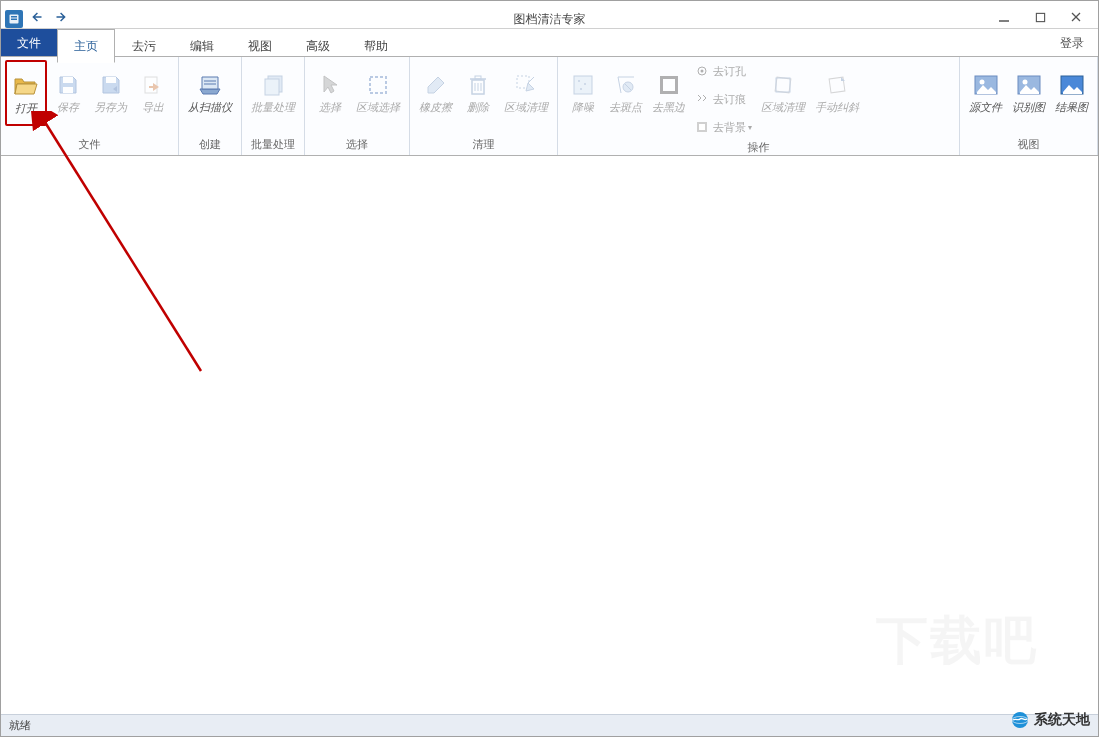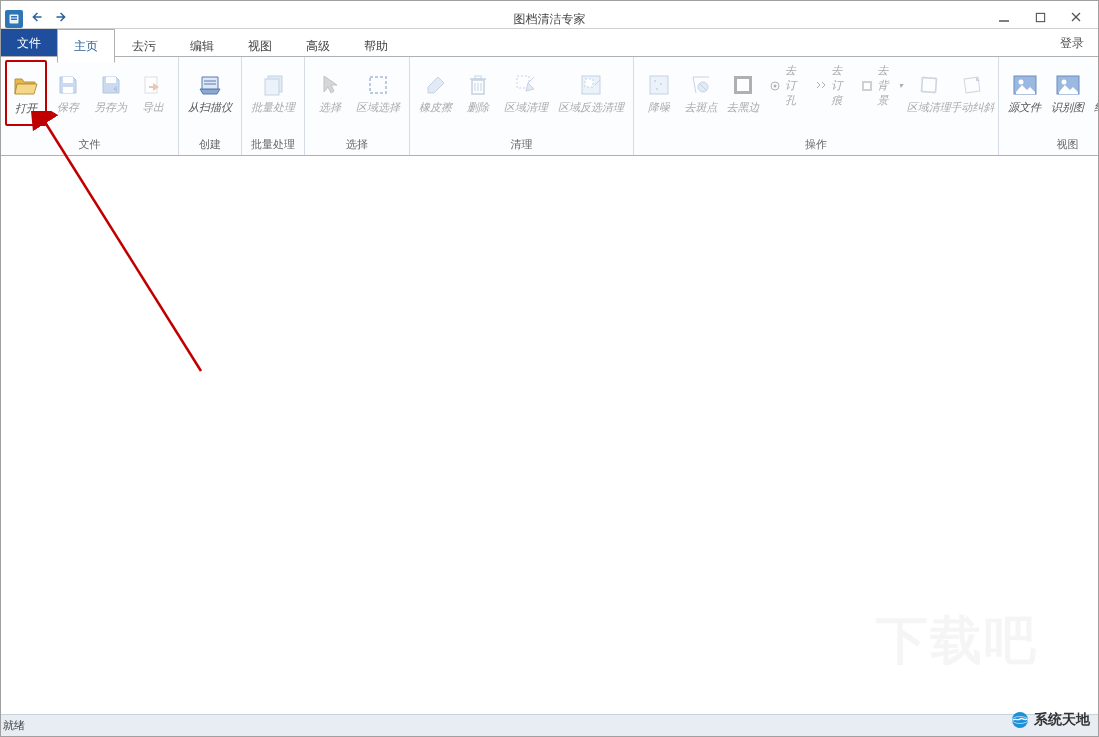--- a/index.html
+++ b/index.html
@@ -24,26 +24,26 @@
 .group-body { display: flex; flex: 1; align-items: flex-start; }
 .group-label { text-align: center; font-size: 11px; color: #666; padding: 2px 0 3px; }
 
 .big-btn { display: flex; flex-direction: column; align-items: center; padding: 10px 4px; min-width: 42px; cursor: pointer; border: 1px solid transparent; border-radius: 2px; font-style: italic; }
 .big-btn.highlighted { border: 2px solid #c00000; }
 .big-btn .icon-box { width: 28px; height: 28px; display: flex; align-items: center; justify-content: center; margin-bottom: 2px; }
 .big-btn .btn-label { font-size: 11px; color: #555; text-align: center; line-height: 1.1; white-space: nowrap; }
 .big-btn.disabled .btn-label { color: #aaa; }
 .big-btn.disabled svg { opacity: 0.5; }
 
-.small-btn-col { display: flex; flex-direction: row; gap: 4px; padding: 2px 2px; font-style: italic; }
+.small-btn-col { display: flex; flex-direction: column; gap: 10px; padding: 2px 2px; }
 .small-btn { display: flex; align-items: center; font-size: 11px; color: #aaa; cursor: pointer; padding: 1px 2px; }
 .small-btn .sicon { width: 16px; height: 16px; display: flex; align-items: center; justify-content: center; margin-right: 3px; }
 
 .content { position: absolute; top: 156px; left: 1px; right: 1px; bottom: 22px; background: #fff; }
-.statusbar { position: absolute; bottom: 0; left: 0; right: 0; height: 22px; background: #e8edf4; border-top: 1px solid #c8d0db; display: flex; align-items: center; padding: 0 2px; font-size: 11px; color: #444; }
+.statusbar { position: absolute; bottom: 0; left: 0; right: 0; height: 22px; background: #e8edf4; border-top: 1px solid #c8d0db; display: flex; align-items: center; padding: 0 8px; font-size: 11px; color: #444; }
 
 .arrow-annotation { position: absolute; top: 110px; left: 30px; pointer-events: none; z-index: 100; }
 
 .watermark { position: absolute; right: 8px; bottom: 6px; display: flex; align-items: center; font-size: 14px; color: #333; font-weight: bold; }
 .watermark .wicon { width: 20px; height: 20px; margin-right: 4px; }
 .faint-wm { position: absolute; right: 60px; bottom: 60px; font-size: 52px; color: rgba(0,0,0,0.04); font-weight: bold; letter-spacing: 2px; pointer-events: none; }
 </style>
 </head>
 <body>
 
@@ -222,30 +222,20 @@
       </div>
       <div class="big-btn disabled">
         <div class="icon-box">
           <svg width="24" height="24" viewBox="0 0 24 24">
               <rect x="3" y="3" width="12" height="12" fill="none" stroke="#90a8c8" stroke-dasharray="2 2"></rect>
               <path d="M14 10l6-6M14 10l-2 8 8-2z" fill="#c8d8ec" stroke="#90a8c8"></path>
             </svg>
         </div>
         <div class="btn-label">区域清理</div>
       </div>
-      <div class="big-btn disabled">
-        <div class="icon-box">
-          <svg width="24" height="24" viewBox="0 0 24 24">
-              <rect x="3" y="3" width="18" height="18" fill="#dce8f5" stroke="#90a8c8"></rect>
-              <rect x="6" y="6" width="8" height="8" fill="#fff" stroke="#90a8c8" stroke-dasharray="2 2"></rect>
-              <path d="M16 12l5-5" stroke="#90a8c8"></path>
-            </svg>
-        </div>
-        <div class="btn-label">区域反选清理</div>
-      </div>
     </div>
     <div class="group-label">清理</div>
   </div>
 
   <div class="group" style="flex:1">
     <div class="group-body">
       <div class="big-btn disabled">
         <div class="icon-box">
           <svg width="24" height="24" viewBox="0 0 24 24">
               <rect x="3" y="3" width="18" height="18" fill="#dce8f5" stroke="#90a8c8"></rect>

